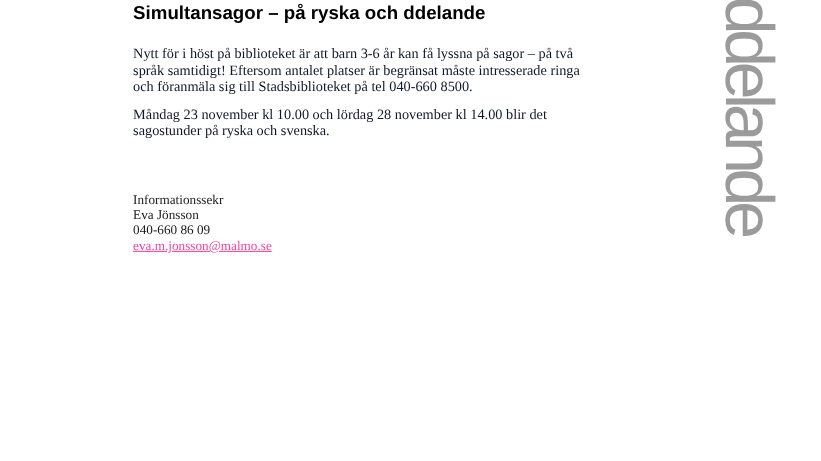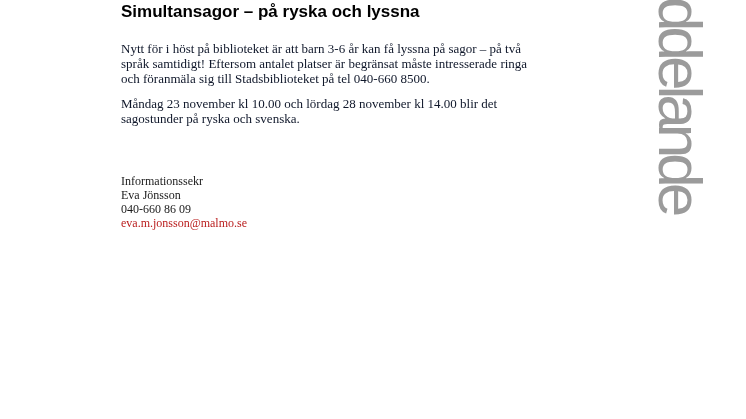--- a/index.html
+++ b/index.html
@@ -38,21 +38,22 @@
   .contact {
     position: absolute;
     left: 121px;
     top: 174px;
     font-size: 12px;
     line-height: 14px;
     color: #1a1a1a;
   }
   .contact-line { white-space: nowrap; }
   a.email {
-    color: #b91c1c;
+    color: #ec4899;
+    text-decoration: underline;
     cursor: pointer;
     white-space: nowrap;
   }
   .vertical {
     position: absolute;
     top: -3px;
     right: 33px;
     writing-mode: vertical-rl;
     font-family: "Liberation Sans", sans-serif;
     font-size: 62px;
@@ -60,21 +61,21 @@
     color: #9b9b9b;
     line-height: 1.08;
     user-select: none;
   }
 </style>
 </head>
 <body>
 
 <div class="page">
 
-  <h1 class="title">Simultansagor – på ryska och lyssna</h1>
+  <h1 class="title">Simultansagor – på ryska och ddelande</h1>
 
   <p class="body para1">Nytt för i höst på biblioteket är att barn 3-6 år kan få lyssna på sagor – på två
 språk samtidigt! Eftersom antalet platser är begränsat måste intresserade ringa
 och föranmäla sig till Stadsbiblioteket på tel 040-660 8500.</p>
 
   <p class="body para2">Måndag 23 november kl 10.00 och lördag 28 november kl 14.00 blir det
 sagostunder på ryska och svenska.</p>
 
   <div class="contact">
     <div class="contact-line">Informationssekr</div>

